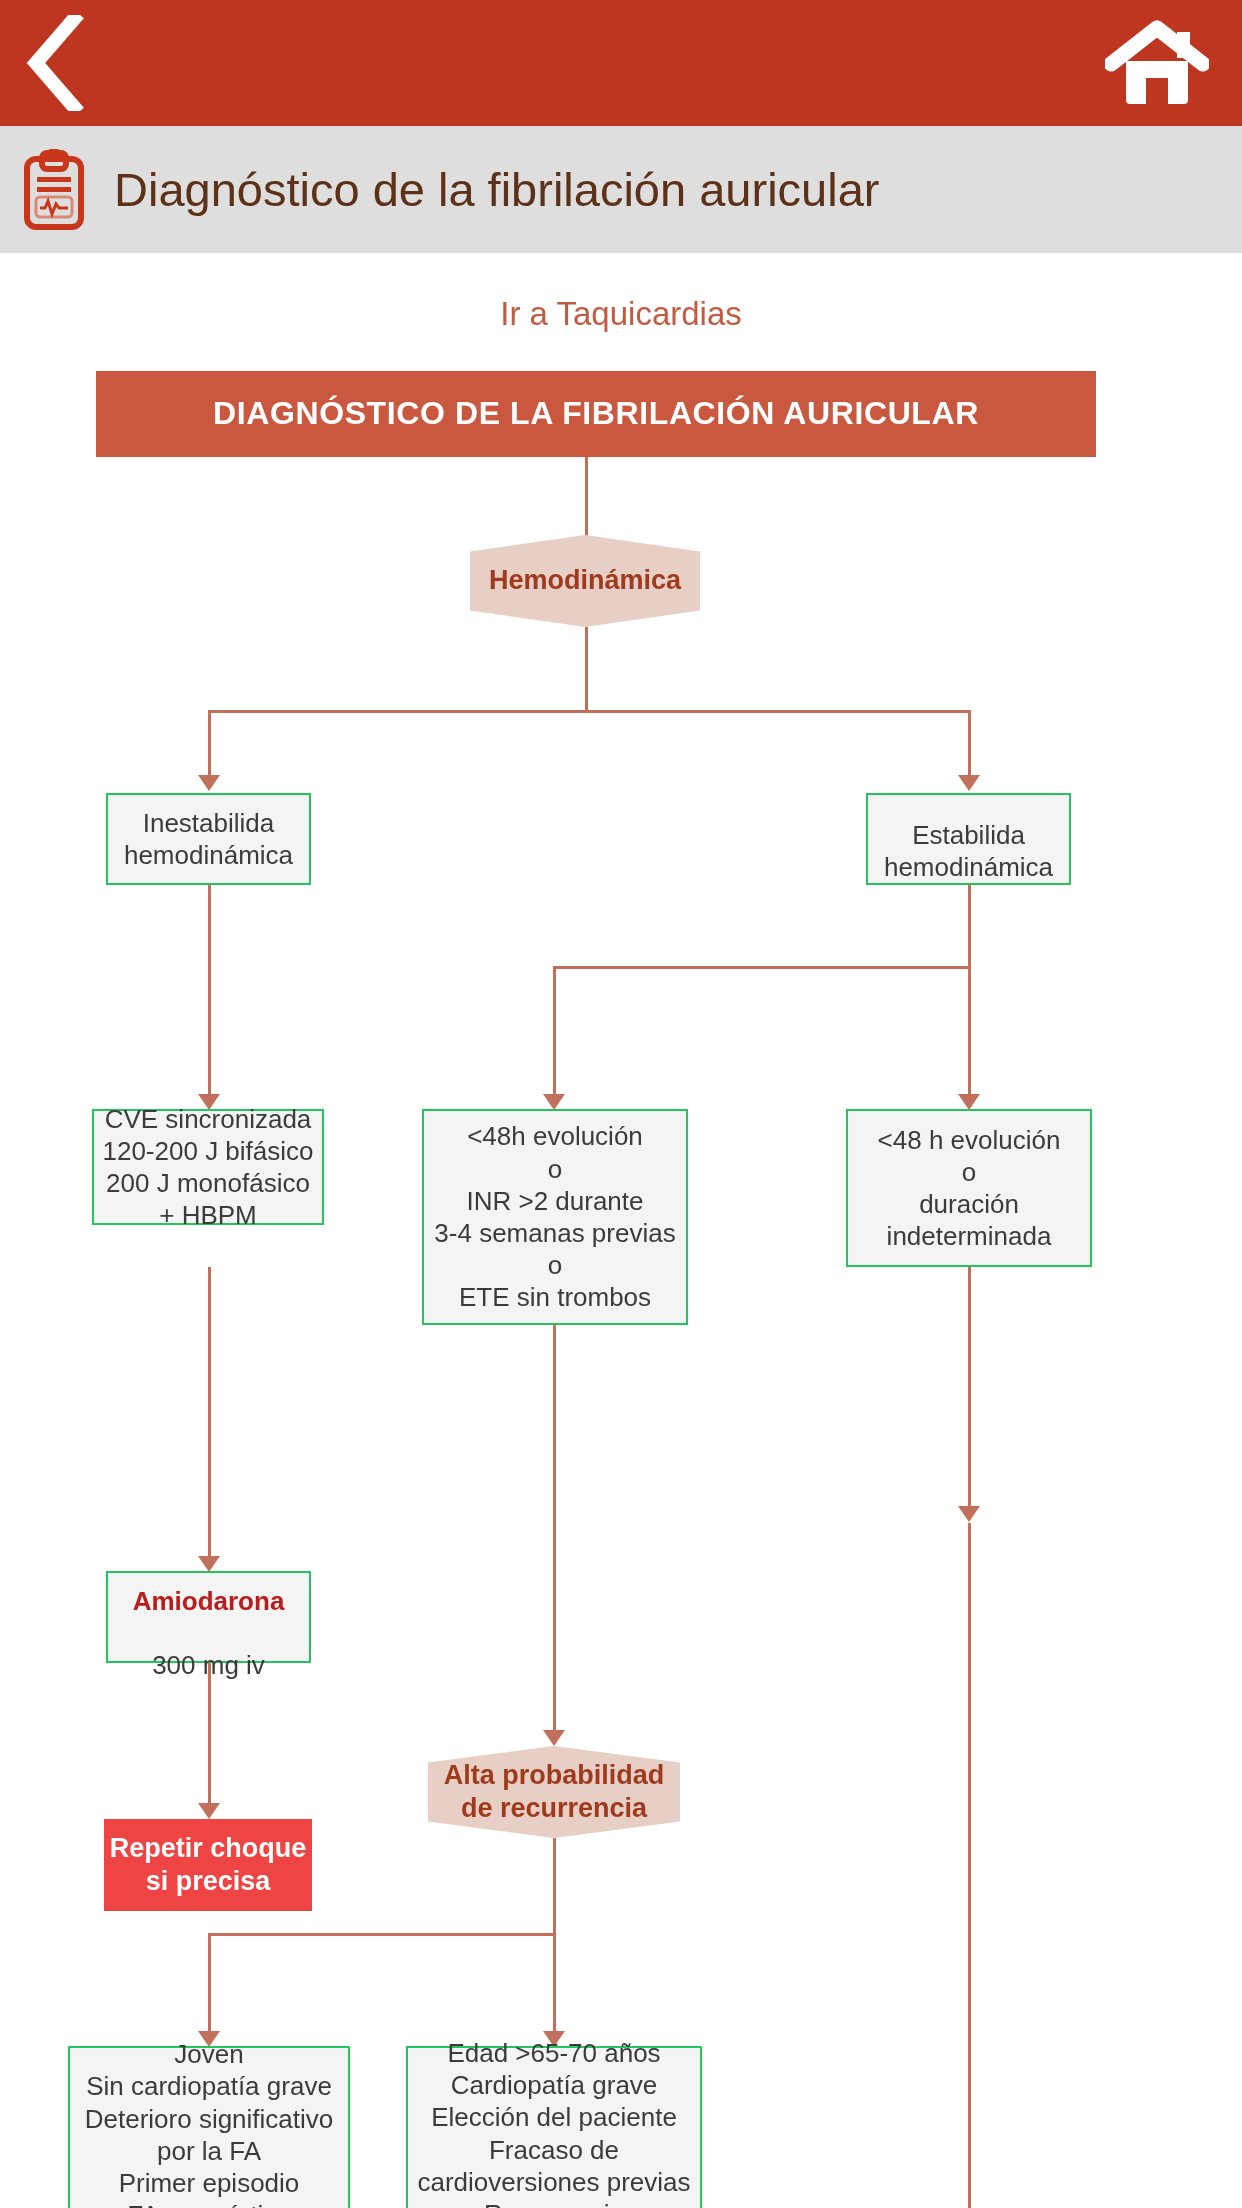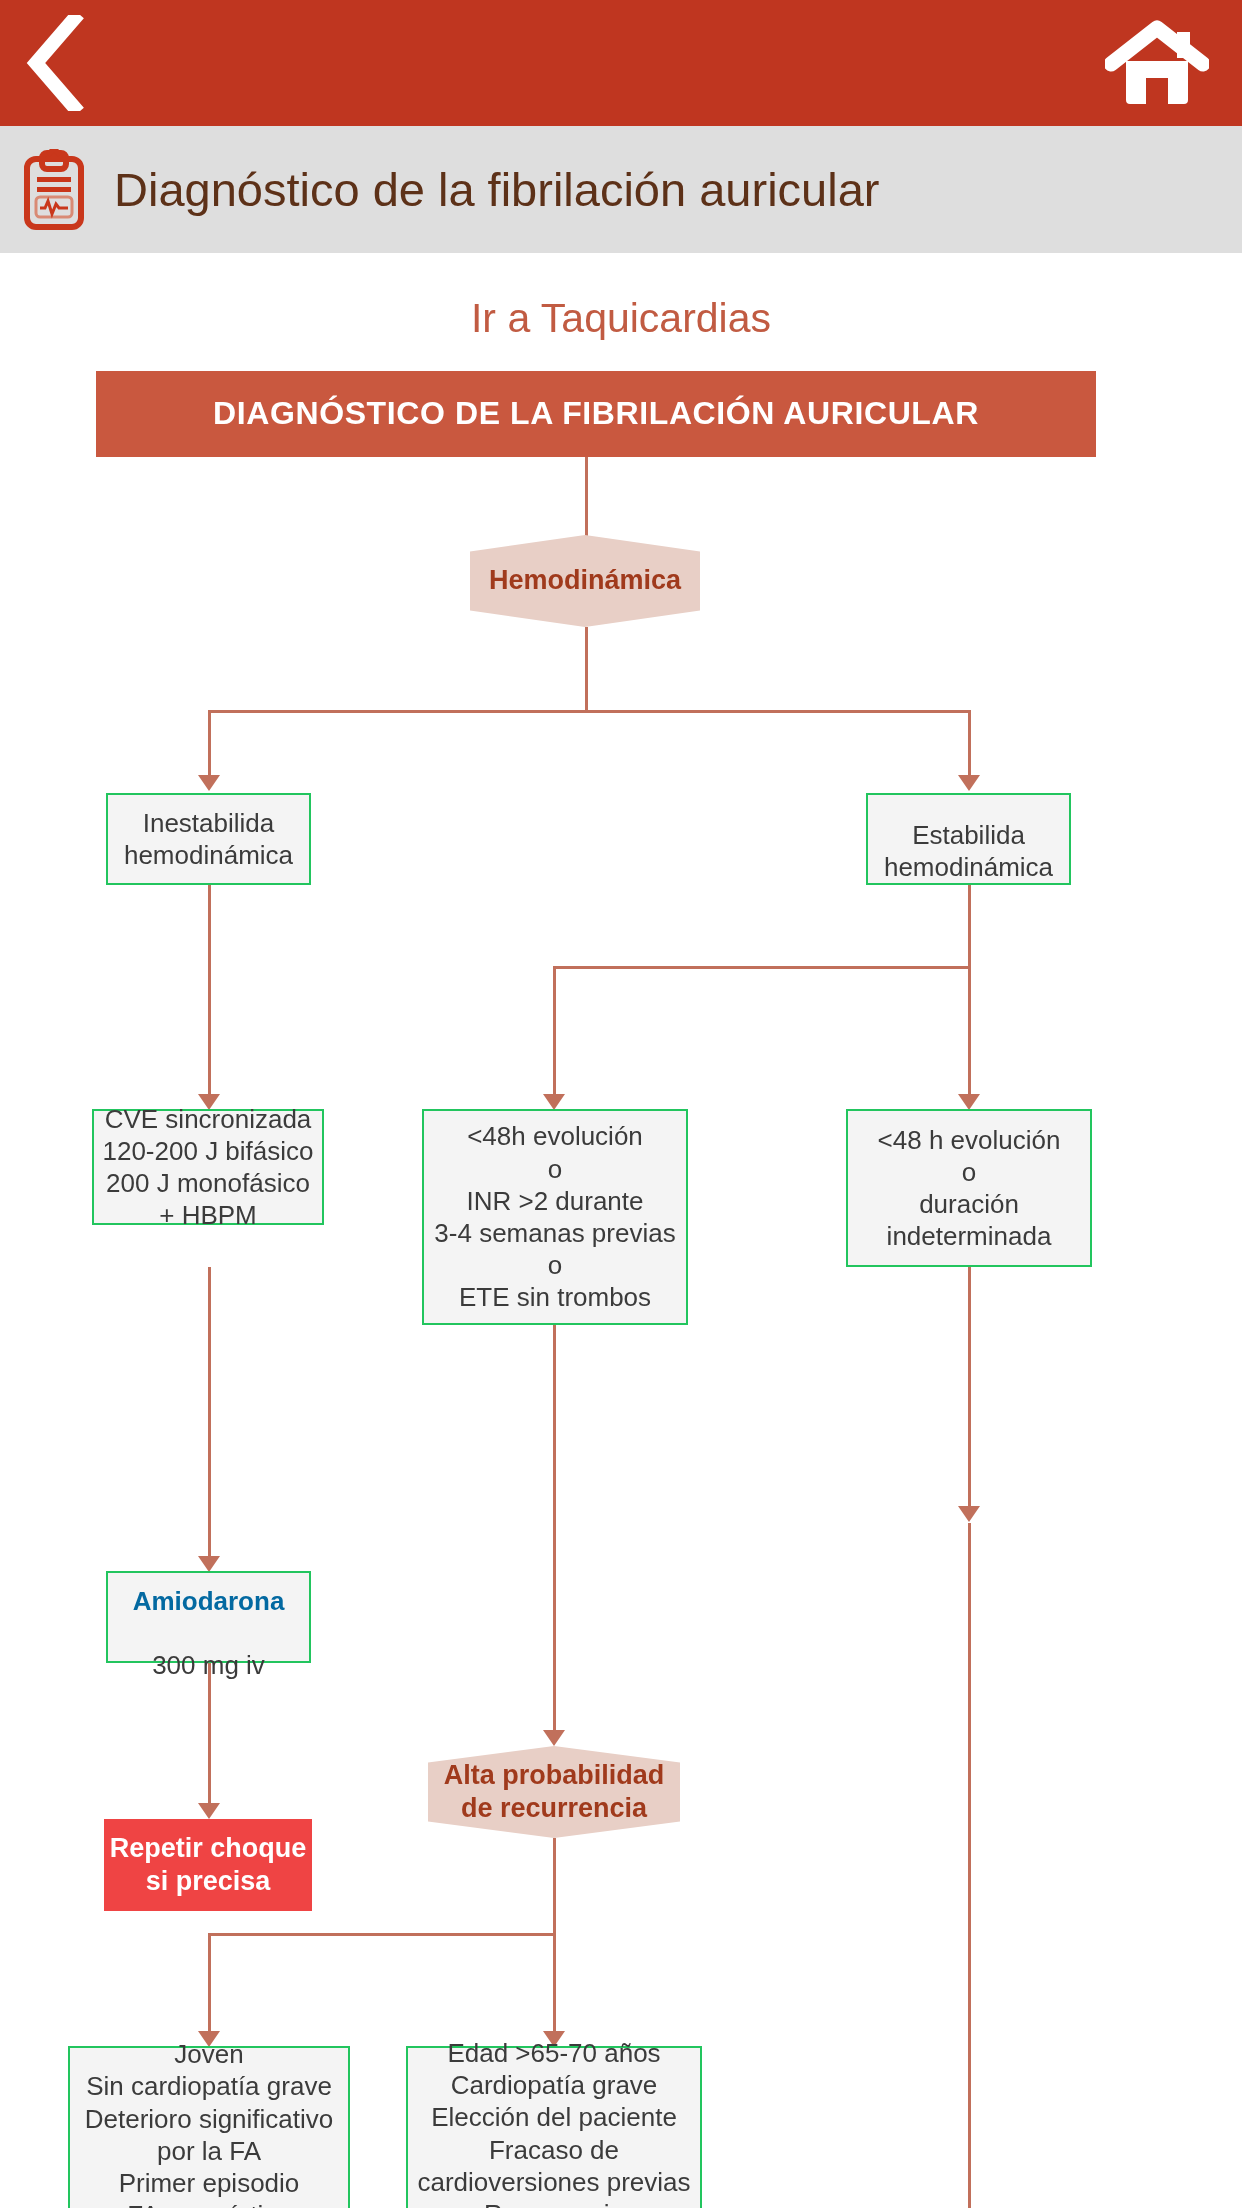--- a/index.html
+++ b/index.html
@@ -40,39 +40,39 @@
   .subbar-icon{width:92px;display:flex;align-items:center;justify-content:center;margin-left:8px;}
   .subbar-title{
     color:#5D3118;font-size:47px;font-weight:400;white-space:nowrap;margin-left:14px;
   }
 
   
   .canvas{position:absolute;left:0;top:253px;width:1242px;height:1955px;background:#fff;}
 
   .goto-link{
     position:absolute;left:0;top:42px;width:1242px;text-align:center;
-    color:#C15B42;font-size:41px;cursor:pointer;
+    color:#C15B42;font-size:33px;cursor:pointer;
   }
 
   
   .node{position:absolute;box-sizing:border-box;display:flex;align-items:center;justify-content:center;}
   .node .txt{
     text-align:center;line-height:1.24;white-space:pre-line;
   }
 
   .banner{
     background:#C9583F;border:0;
   }
   .banner .txt{color:#fff;font-size:32px;font-weight:bold;letter-spacing:.6px;}
 
   .rect{
     background:#F4F4F4;border:2px solid #22c55e;
   }
   .rect .txt{color:#3b3b3b;font-size:26px;}
-  .rect .txt b{color:#0369a1;}
+  .rect .txt b{color:#b91c1c;}
 
   .solid{
     background:#ef4444;border:0;
   }
   .solid .txt{color:#fff;font-size:27px;font-weight:bold;}
 
   .hexbox{
     background:#E8CFC6;
     clip-path:polygon(0% 18%, 50% 0%, 100% 18%, 100% 82%, 50% 100%, 0% 82%);
   }

